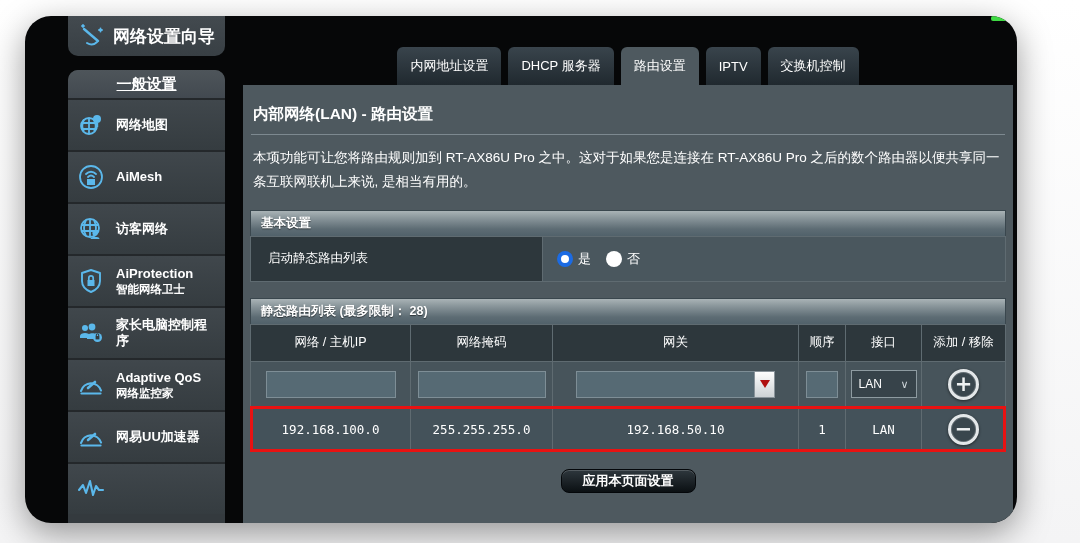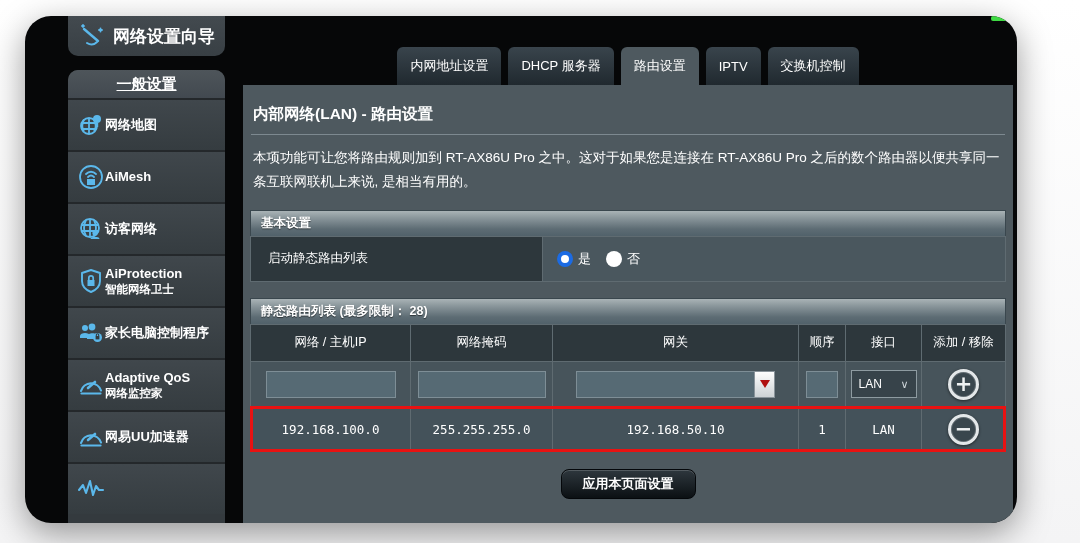--- a/index.html
+++ b/index.html
@@ -18,21 +18,21 @@
   .wizard-panel { height:40px; background:linear-gradient(180deg,#434a4f,#383f44);
                   border-radius:0 0 10px 10px; display:flex; align-items:center;
                   gap:8px; padding-left:9px; cursor:pointer; }
   .wizard-panel .label { color:#fff; font-weight:bold; font-size:17px; }
   .general-panel { position:absolute; left:0; top:54px; width:157px; bottom:0;
                    background:#343a3e; border-radius:10px 10px 0 0; overflow:hidden; }
   .general-header { height:28px; line-height:28px; text-align:center; color:#fff;
                     font-weight:bold; font-size:15px;
                     background:linear-gradient(180deg,#505throw759,#444b50);
                     background:linear-gradient(180deg,#4e555a,#424950);text-decoration:underline; }
-  .side-item { height:52px; display:flex; align-items:center; gap:0;
+  .side-item { height:52px; display:flex; align-items:center; gap:11px;
                padding:0 6px 0 9px; border-top:2px solid #24282b; cursor:pointer;
                background:linear-gradient(180deg,#40474c,#353c40); }
   .side-item .labels { display:flex; flex-direction:column; justify-content:center; }
   .side-item .l1 { color:#fff; font-weight:bold; font-size:13px; line-height:1.2; }
   .side-item .l2 { color:#fff; font-weight:bold; font-size:11.5px; line-height:1.25; }
   .sicon { width:28px; height:28px; flex:0 0 28px; }
 
   
   .tabs-row { position:absolute; left:218px; top:31px; width:770px; height:38px;
               display:flex; gap:7px;justify-content:center; }
@@ -89,21 +89,21 @@
             padding:0 7px; font-size:12px; cursor:pointer; }
   .select .chev { color:#cfd6da; font-size:11px; }
 
   .circle-btn { width:31px; height:31px; border-radius:50%; background:#39464d;
                 border:3px solid #e3e7e9; box-shadow:0 1px 3px rgba(0,0,0,.55), inset 0 0 0 1px #646e74;
                 color:#eef1f2; font-size:21px; font-weight:bold; display:flex;
                 align-items:center; justify-content:center; line-height:0; cursor:pointer;
                 font-family:"DejaVu Sans",sans-serif; }
 
   .apply-wrap { display:flex; justify-content:center; margin-top:17px; }
-  .apply-btn { height:30px; padding:0 21px; border-radius:8px; color:#fff;
+  .apply-btn { height:24px; padding:0 21px; border-radius:8px; color:#fff;
                font-weight:bold; font-size:13px; cursor:pointer;
                background:linear-gradient(180deg,#2e373d,#0b1013);
                border:1px solid #04070a; box-shadow:inset 0 1px 0 rgba(255,255,255,.18); }
 </style>
 </head>
 <body>
 
 <div class="stage">
   <div class="window">
     <div class="green-led"></div>

